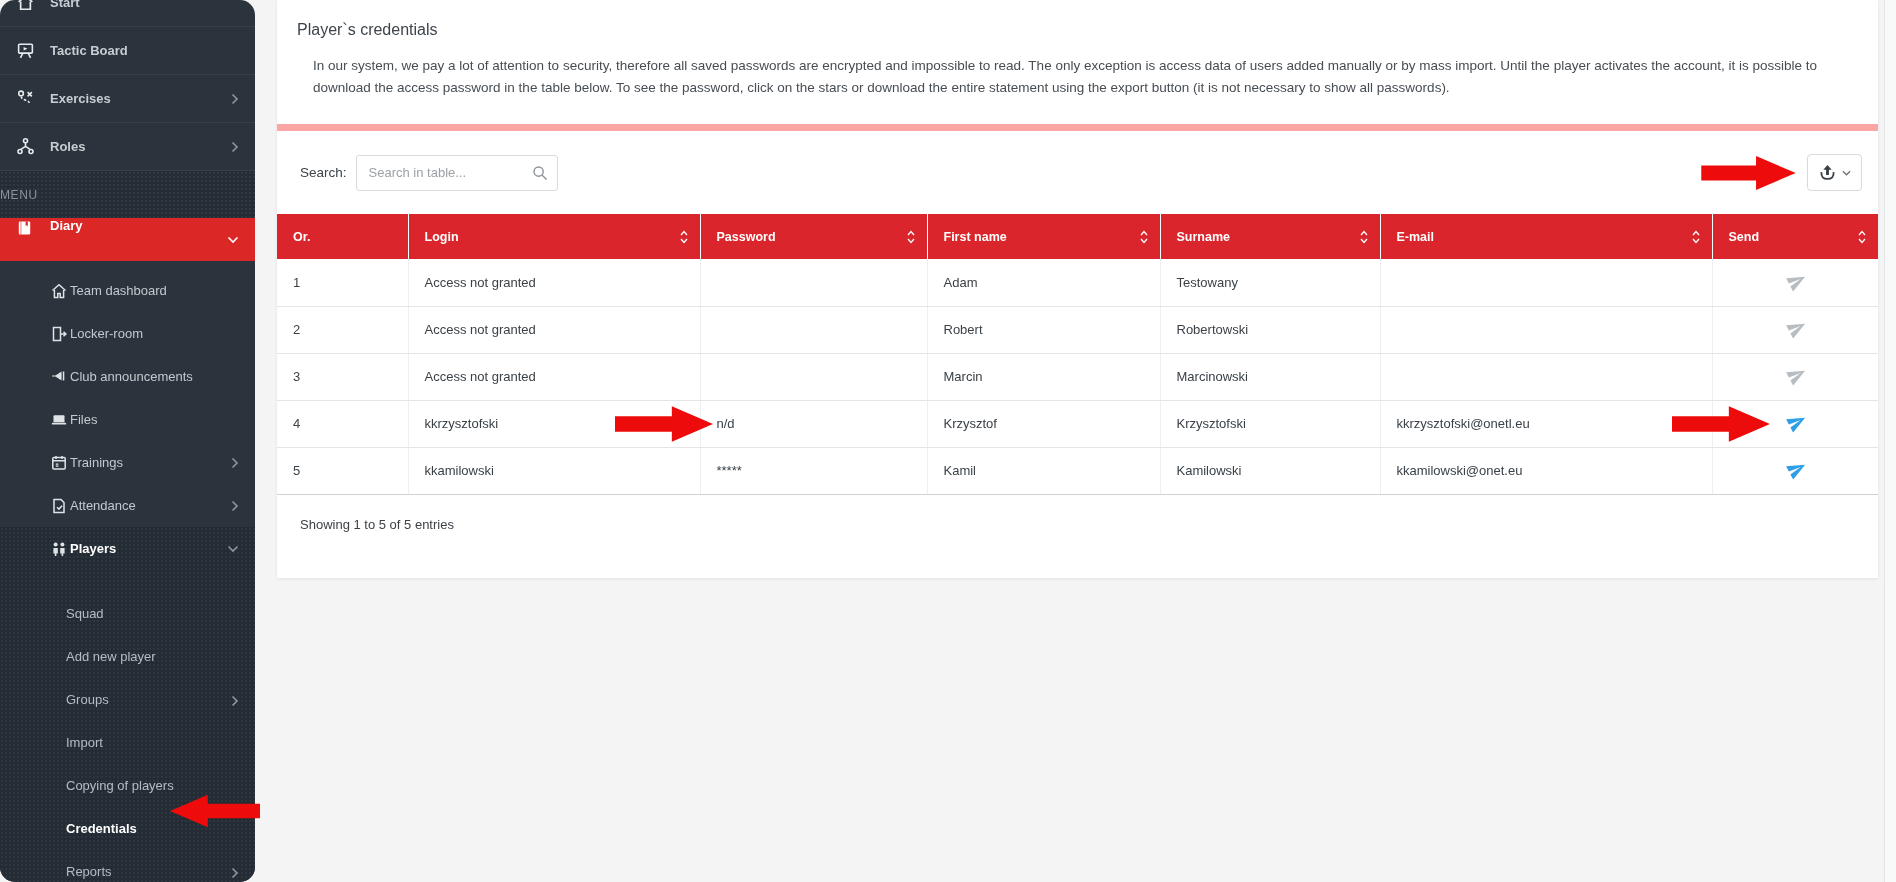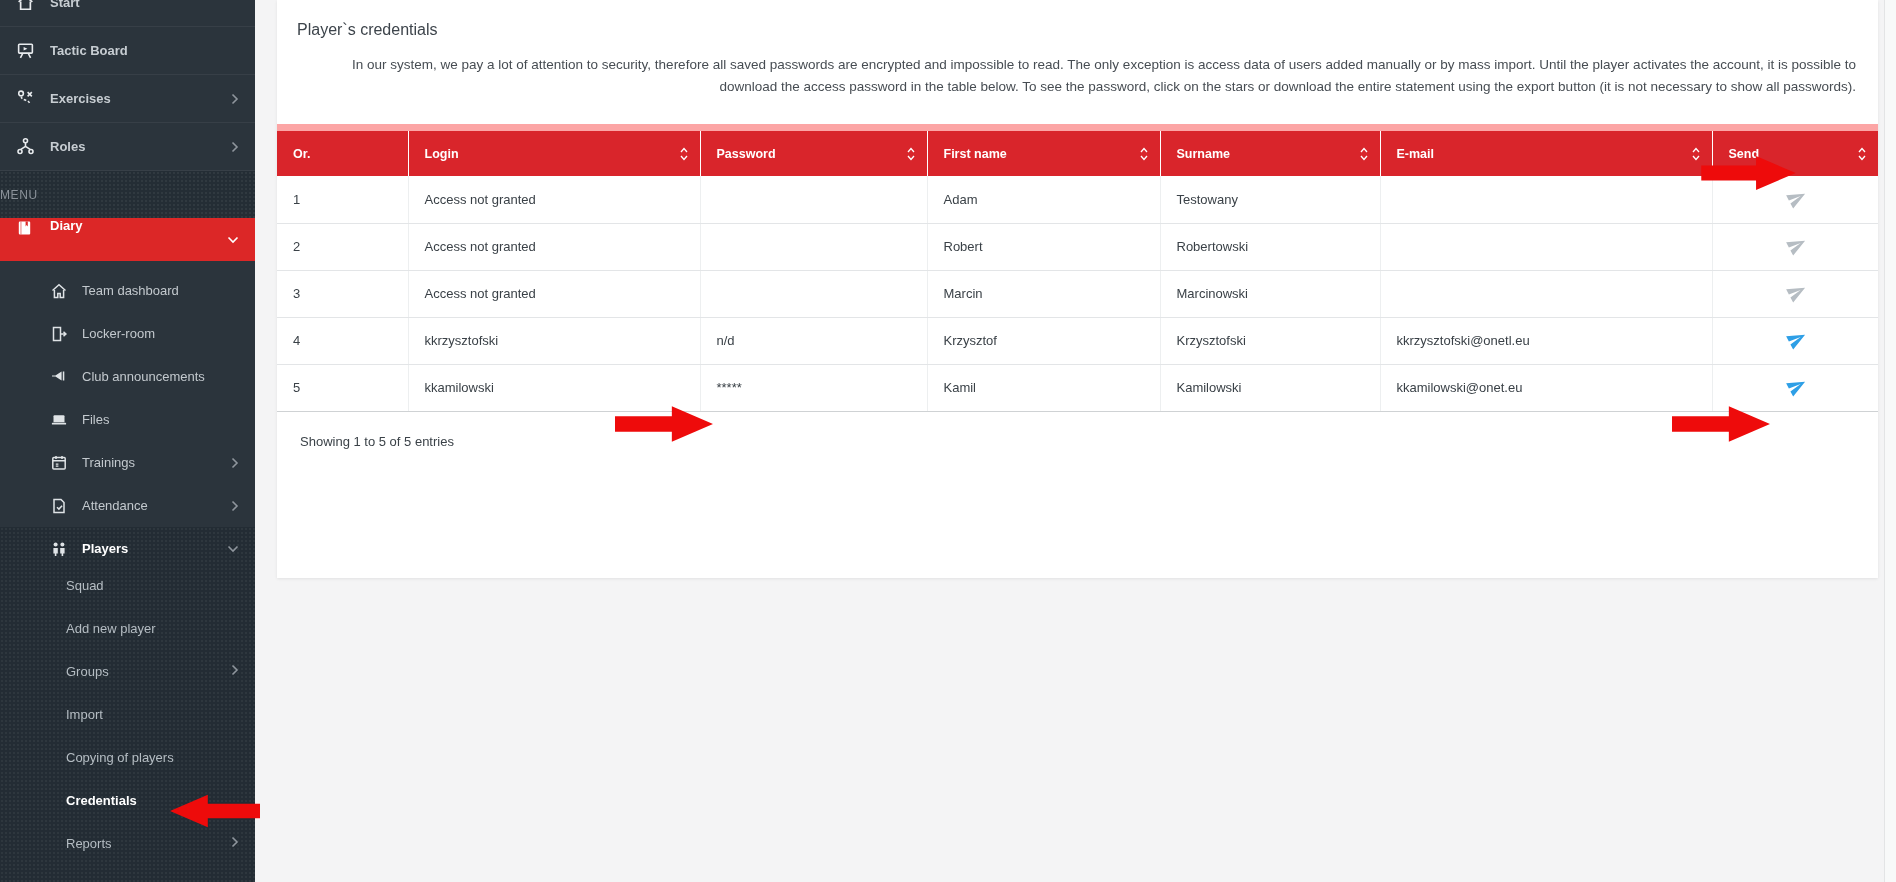--- a/index.html
+++ b/index.html
@@ -7,21 +7,21 @@
   body {
     font-family: "Liberation Sans", "DejaVu Sans", sans-serif;
     background:#f4f4f5;
     width:1896px; height:882px; overflow:hidden;
   }
   #page { position:relative; width:1896px; height:882px; background:#f4f4f5; overflow:hidden; }
 
   
   #sidebar {
     position:absolute; left:0; top:0; width:255px; height:882px;
-    background:#2b343c; overflow:hidden;
+    background:#2b343c; overflow:hidden;border-radius:15px;
   }
   .side-item {
     height:48px; display:flex; align-items:center;
     padding:0 16px 0 15px; gap:15px;
     color:#c7cdd2; font-size:13px; font-weight:bold;
     border-bottom:1px solid rgba(255,255,255,0.06);
     cursor:pointer; white-space:nowrap;
   }
   .side-item:first-child { margin-top:-21px; }
   .s-icon { width:20px; height:20px; flex:0 0 20px; display:flex; align-items:center; justify-content:center; color:#e8ebee; }
@@ -34,47 +34,47 @@
     background-size:4px 4px;
   }
   .diary-item {
     height:43px; display:flex; gap:15px;
     padding:0 16px 0 15px; background:#dc2727; color:#ffffff;
     font-size:13px; font-weight:bold; cursor:pointer;
   }
   .diary-item .chev { color:#ffffff; }
   .sub1-list { padding-top:8px; }
   .sub1 {
-    height:43px; display:flex; align-items:center; gap:14px;
+    height:43px; display:flex; align-items:center; gap:2px;
     padding:0 16px 0 50px; color:#c3c9ce; font-size:13px; cursor:pointer; white-space:nowrap;
   }
   .sub1 .s-icon { width:18px; flex:0 0 18px; color:#dfe3e6; }
   .textured {
     background-color:#232c34;
     background-image:radial-gradient(rgba(255,255,255,0.05) 1px, transparent 1.2px);
     background-size:4px 4px;
     padding-bottom:20px;
   }
   .sub1.active-parent { color:#ffffff; font-weight:bold;justify-content:flex-end; }
   .sub2-list { padding-top:8px; }
   .sub2 {
-    height:43px; display:flex; align-items:flex-start;
+    height:43px; display:flex; align-items:flex-end;
     padding:0 16px 0 66px; color:#b5bdc3; font-size:13px; cursor:pointer; white-space:nowrap;
   }
   .sub2.active { color:#ffffff; font-weight:bold; }
   .sub2 .chev { margin-left:auto; }
 
   
   #card {
     position:absolute; left:277px; top:0; width:1601px; height:578px;
     background:#ffffff; box-shadow:0 1px 3px rgba(0,0,0,0.08);
   }
   #desc-section { height:131px; padding:21px 22px 0 20px; border-bottom:7px solid #fca5a5; }
   #page-title { margin:0 0 15px 0; font-size:16px; font-weight:normal; color:#3d444b; }
-  #page-desc  { margin:0; font-size:13.5px; line-height:22px; color:#474d53;text-align:right; }
+  #page-desc  { margin:16px; font-size:13.5px; line-height:22px; color:#474d53; }
 
   #controls { position:relative; height:83px; display:flex; align-items:center; padding-left:23px; }
   #search-label { font-size:13.5px; color:#3c434a; }
   .input-wrap { position:relative; margin-left:9px; }
   #search-input {
     width:202px; height:36px; border:1px solid #d9dbdd; border-radius:3px;
     padding:0 32px 0 12px; font-size:13px; color:#3c434a; outline:none;
     font-family:"Liberation Sans", sans-serif; background:#fff;
   }
   #search-input::placeholder { color:#9ba1a7; }
@@ -318,20 +318,45 @@
     </div>
   </nav>
 
   <main id="card">
 
     <section id="desc-section">
       <h1 id="page-title">Player`s credentials</h1>
       <p id="page-desc">In our system, we pay a lot of attention to security, therefore all saved passwords are encrypted and impossible to read. The only exception is access data of users added manually or by mass import. Until the player activates the account, it is possible to download the access password in the table below. To see the password, click on the stars or download the entire statement using the export button (it is not necessary to show all passwords).</p>
     </section>
 
+    <section id="controls">
+      <span id="search-label">Search:</span>
+      <span class="input-wrap">
+        <input id="search-input" type="text" placeholder="Search in table..." style="">
+        <span class="mag">
+          <svg width="16" height="16" viewBox="0 0 16 16" fill="none" stroke="#8d939a" stroke-width="1.4">
+              <circle cx="6.6" cy="6.6" r="4.6"></circle>
+              <path d="M10.2 10.2 14.6 14.6"></path>
+            </svg>
+        </span>
+      </span>
+      <button id="export-button">
+        <span style="display:flex;">
+          <svg width="19" height="19" viewBox="0 0 20 20">
+              <path d="M10 2.2 14.4 7h-2.9v5.6H8.5V7H5.6z" fill="#383f46"></path>
+              <path d="M3.6 9.6c-.4 4.9 1.9 7.2 6.4 7.2s6.8-2.3 6.4-7.2" stroke="#383f46" stroke-width="1.9" fill="none"></path>
+            </svg>
+        </span>
+        <span style="display:flex;">
+          <svg width="9" height="6" viewBox="0 0 10 6" fill="none" stroke="#6c7278" stroke-width="1.5">
+              <path d="M1 1l4 4 4-4"></path>
+            </svg>
+        </span>
+      </button>
+    </section>
 
     <table id="cred-table">
       <colgroup>
         <col style="width:131px">
           <col style="width:292px">
           <col style="width:227px">
         <col style="width:233px">
           <col style="width:220px">
           <col style="width:332px">
           <col style="width:166px">

